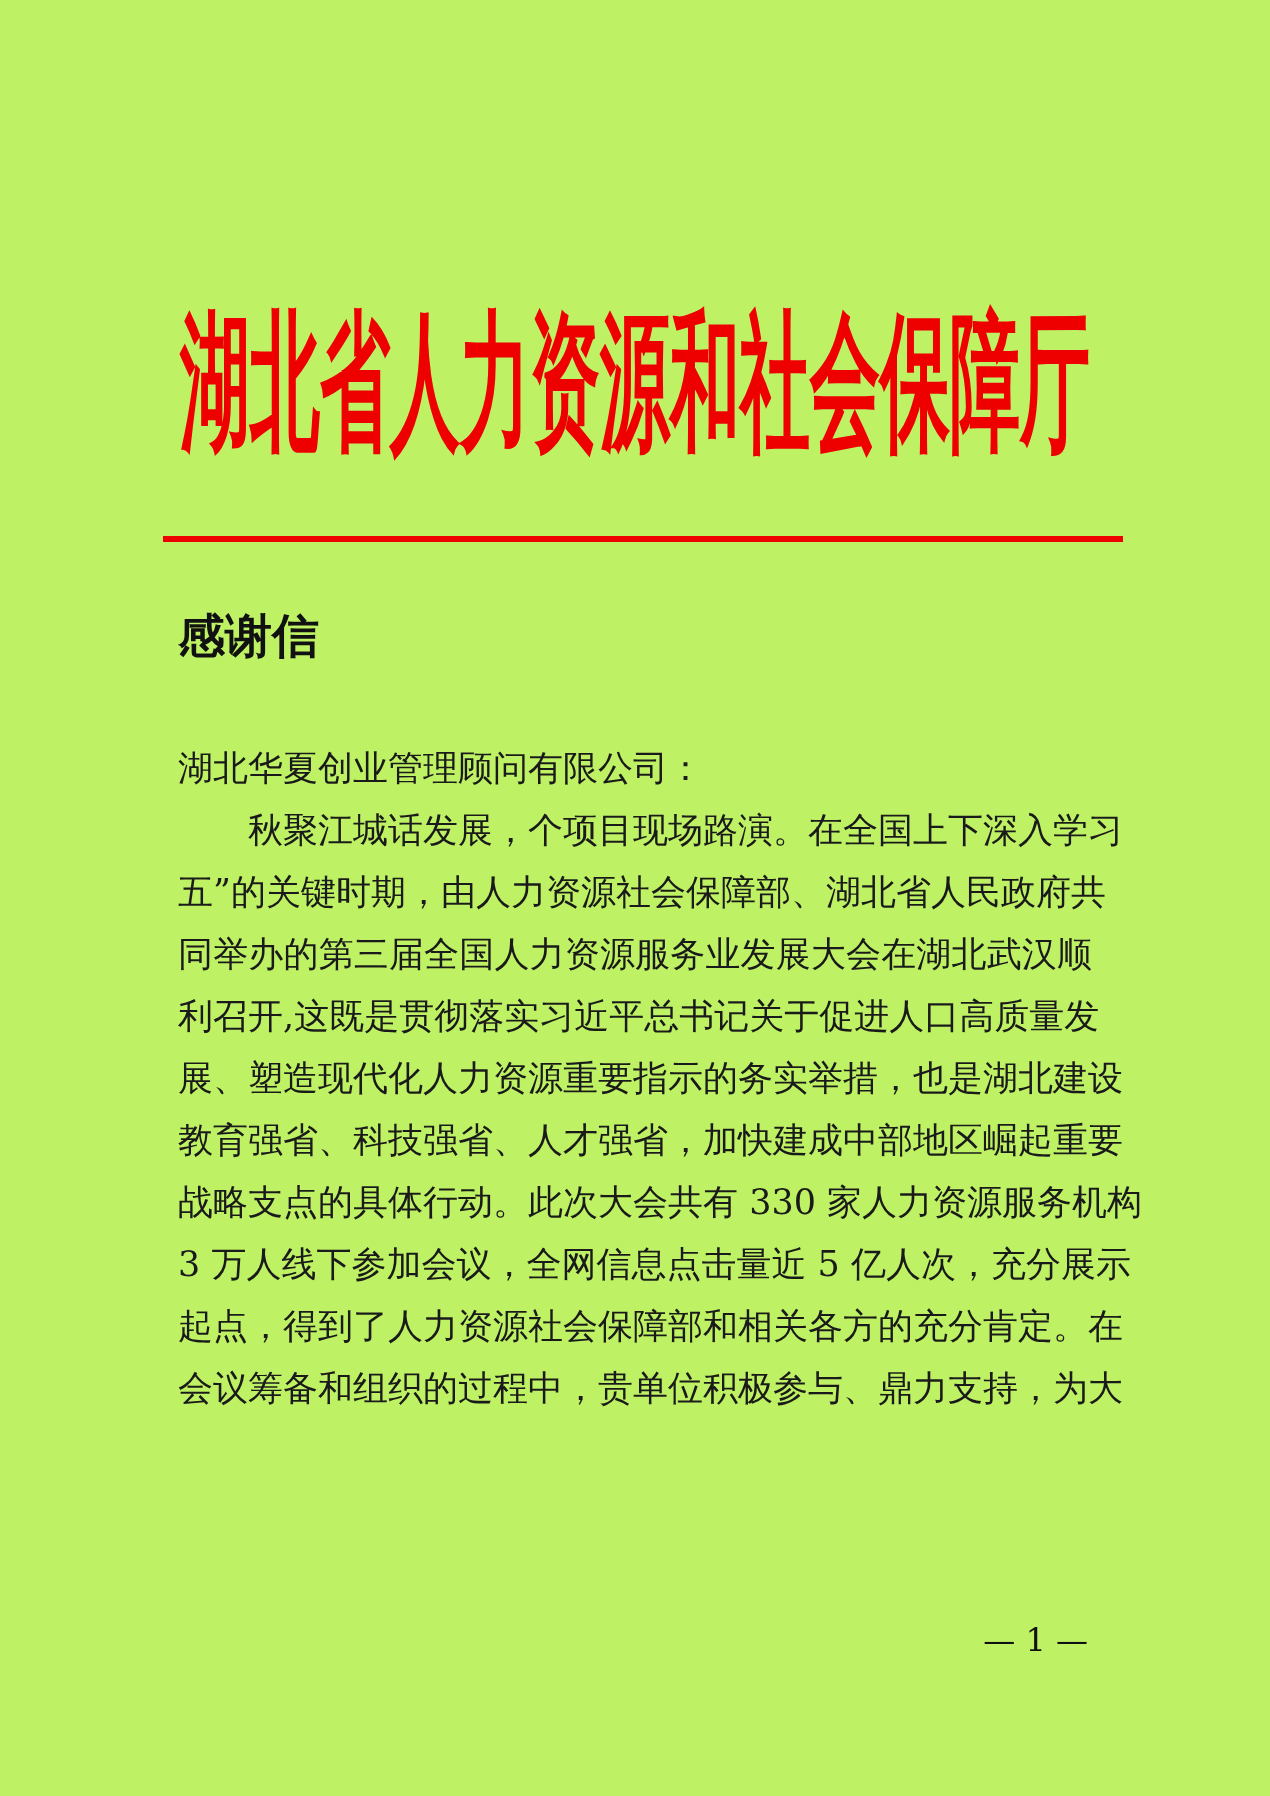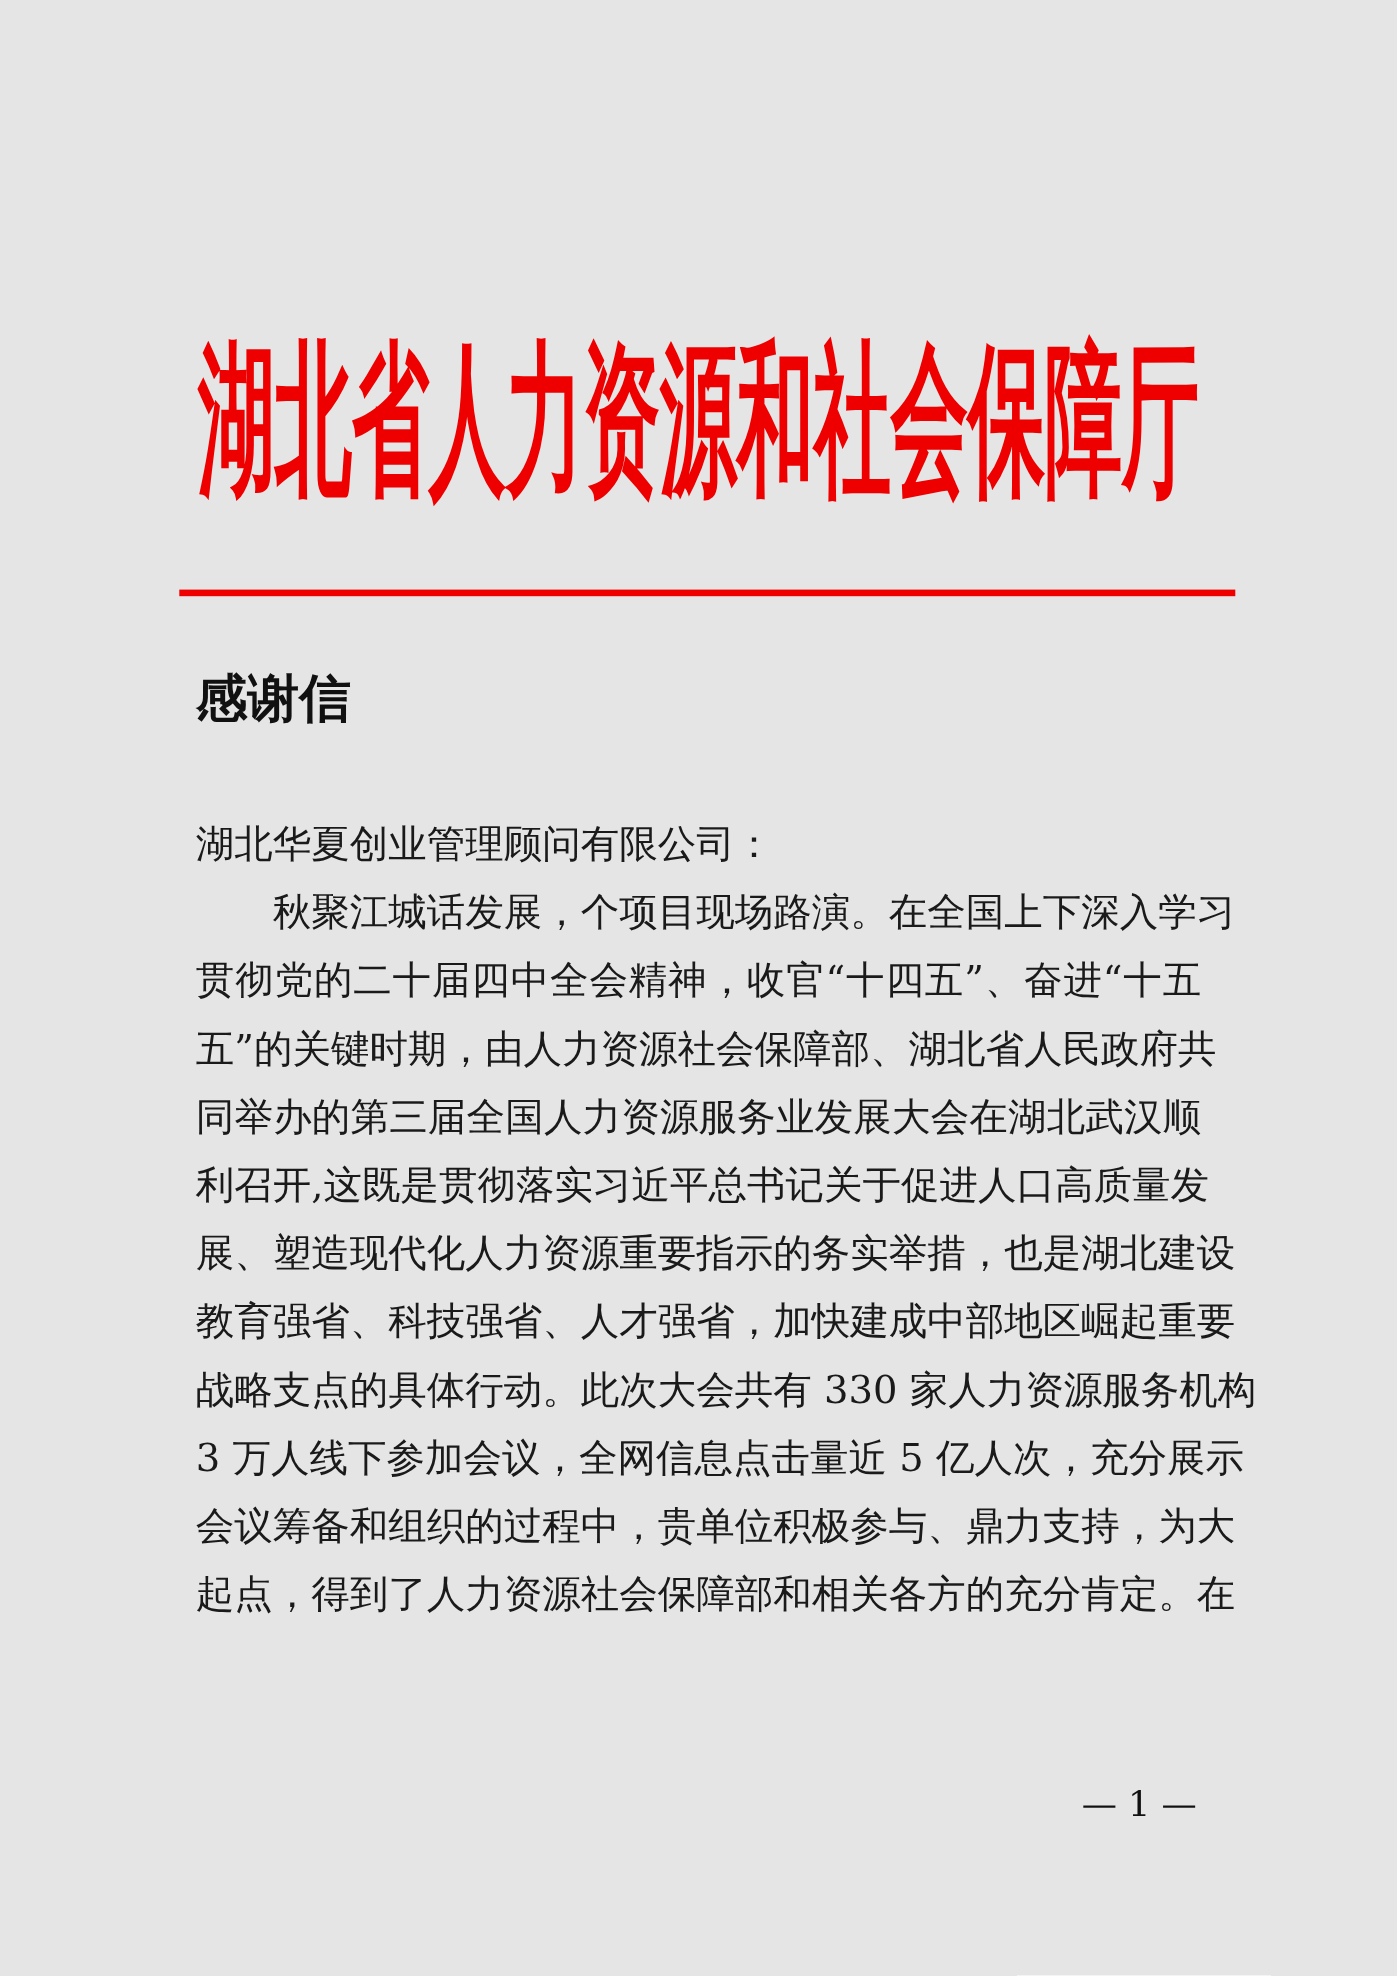--- a/index.html
+++ b/index.html
@@ -4,21 +4,21 @@
 <style>
   html, body {
     margin: 0;
     padding: 0;
     background: #ffffff;
   }
   .page {
     position: relative;
     width: 1270px;
     height: 1796px;
-    background: #e5e5e5;
+    background: #bef264;
     overflow: hidden;
     font-family: "DejaVu Serif", "Liberation Serif", serif;
     color: #1a1a1a;
   }
   
   .letterhead {
     position: absolute;
     left: 178px;
     top: 300px;
     width: 914px;
@@ -105,27 +105,26 @@
     <span class="org">湖北省人力资源和社会保障厅</span>
   </div>
 
   <div class="red-rule"></div>
 
   <div class="doc-title">感谢信</div>
 
   <div class="body-block">
     <div class="line salutation">湖北华夏创业管理顾问有限公司：</div>
     <div class="line indent">秋聚江城话发展，个项目现场路演。在全国上下深入学习</div>
-    <div class="line">贯彻党的二十届四中全会精神，收官“十四五”、奋进“十五</div>
     <div class="line">五”的关键时期，由人力资源社会保障部、湖北省人民政府共</div>
     <div class="line">同举办的第三届全国人力资源服务业发展大会在湖北武汉顺</div>
     <div class="line">利召开,这既是贯彻落实习近平总书记关于促进人口高质量发</div>
     <div class="line">展、塑造现代化人力资源重要指示的务实举措，也是湖北建设</div>
     <div class="line">教育强省、科技强省、人才强省，加快建成中部地区崛起重要</div>
     <div class="line">战略支点的具体行动。此次大会共有 330 家人力资源服务机构</div>
     <div class="line">3 万人线下参加会议，全网信息点击量近 5 亿人次，充分展示</div>
+    <div class="line">起点，得到了人力资源社会保障部和相关各方的充分肯定。在</div>
     <div class="line">会议筹备和组织的过程中，贵单位积极参与、鼎力支持，为大</div>
-    <div class="line">起点，得到了人力资源社会保障部和相关各方的充分肯定。在</div>
   </div>
 
   <div class="page-footer">— 1 —</div>
 
 </div>
 
 </body></html>

